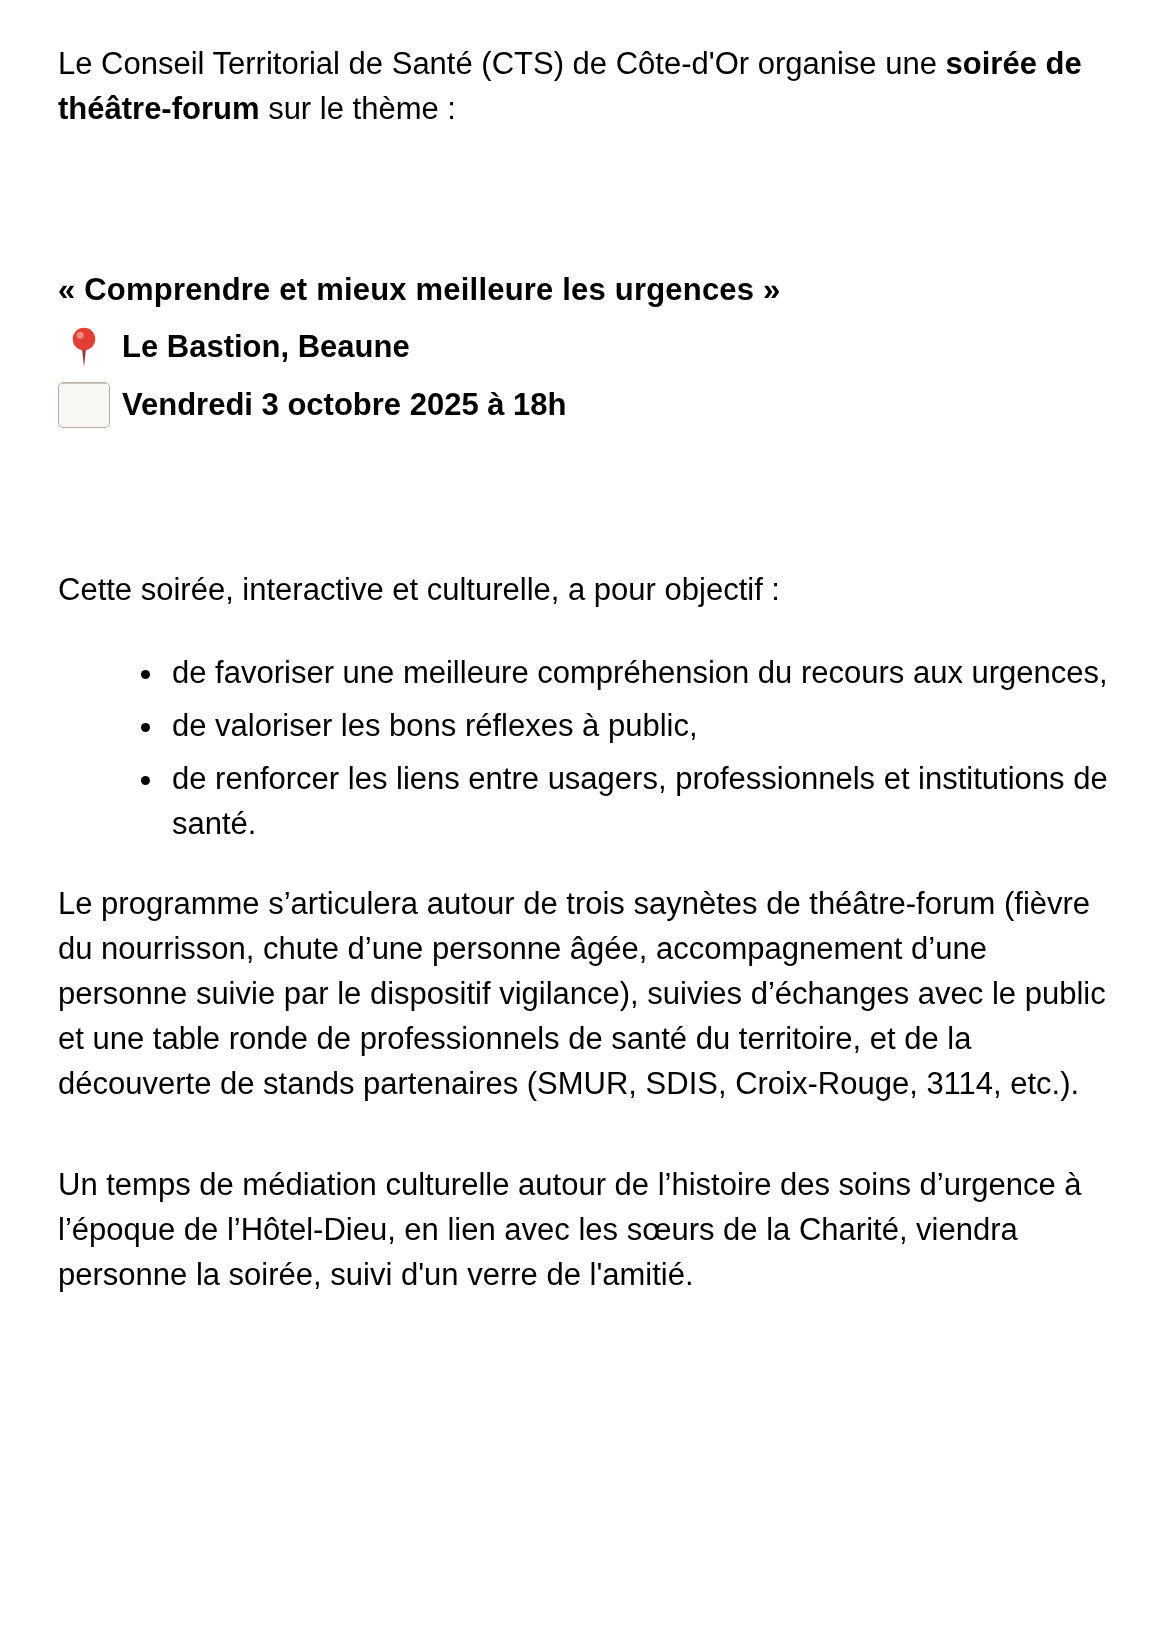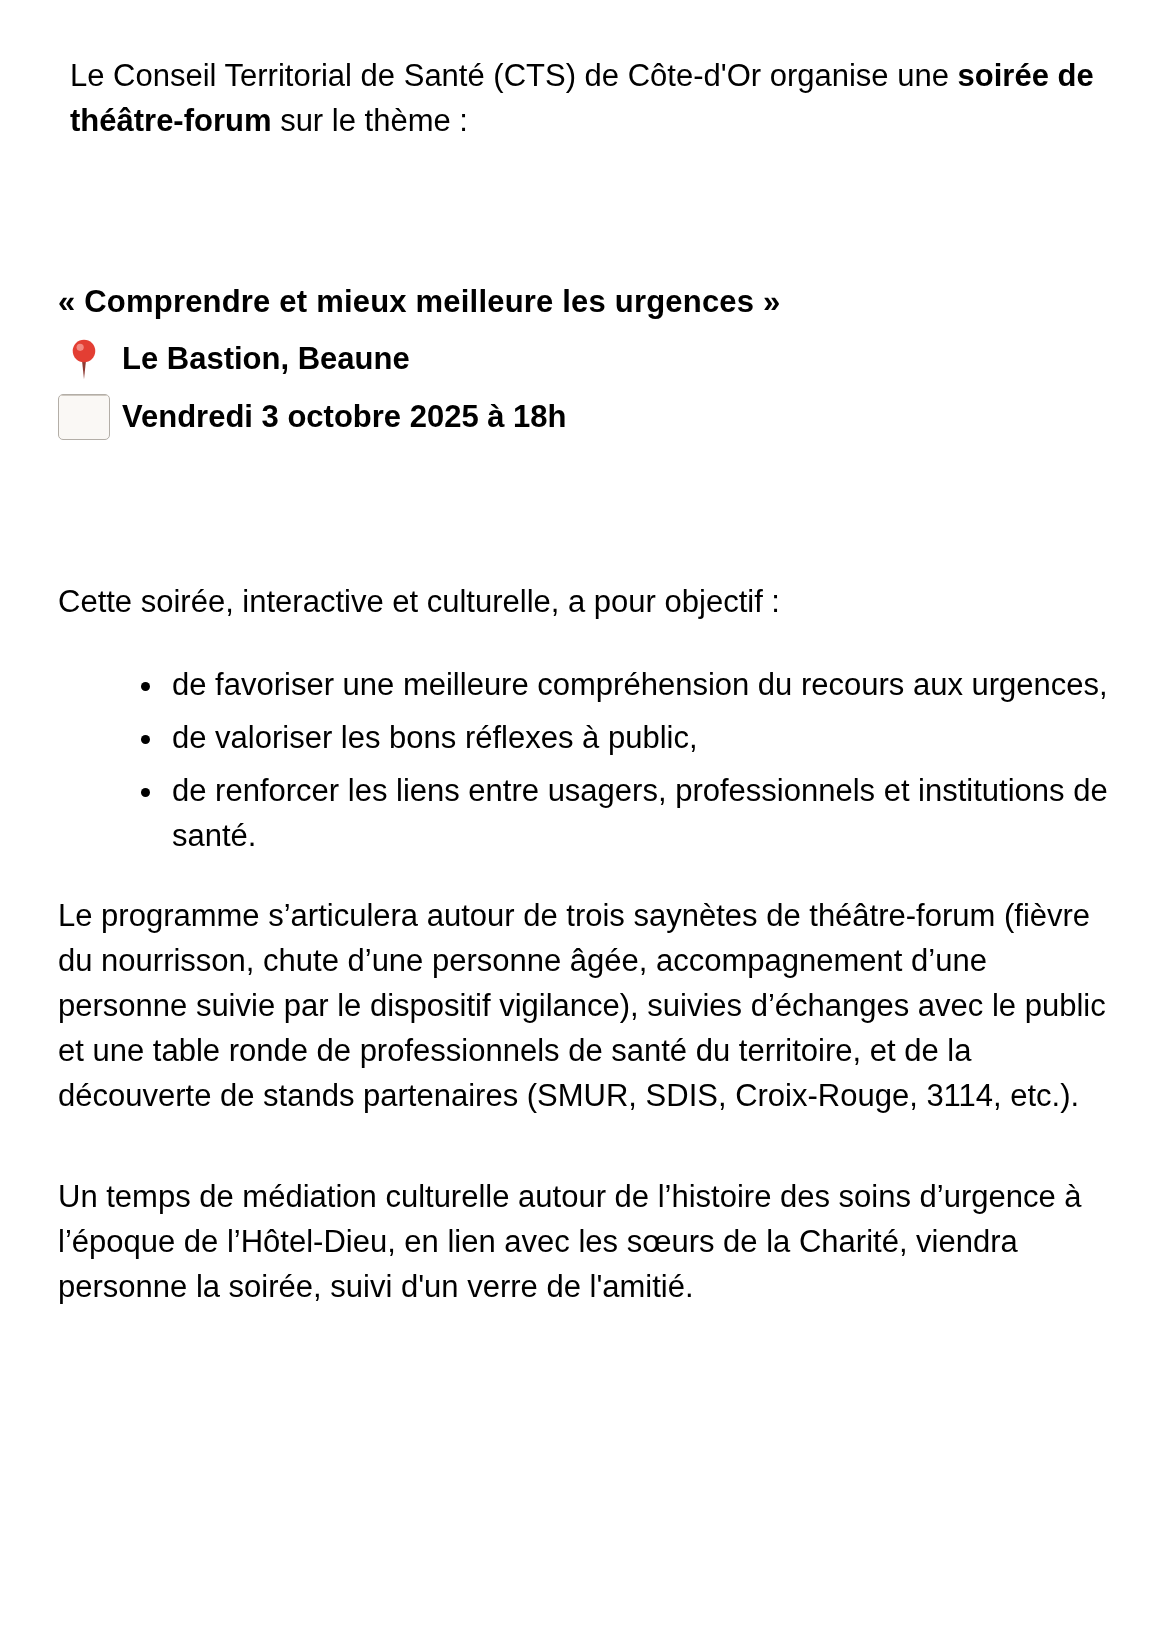--- a/index.html
+++ b/index.html
@@ -11,21 +11,21 @@
   }
   body{min-height:1649px;width:1170px;box-sizing:border-box;}
   .doc{
     box-sizing:border-box;
     width:1170px;
     padding:42px 58px 60px 58px;
     font-size:31px;
     line-height:1.45;
   }
   p{margin:0;}
-  .intro{margin:12px;}
+  .intro{margin:0;}
   .event-title{
     margin-top:136px;
     font-weight:700;
     letter-spacing:.2px;
   }
   .event-line{
     display:flex;
     align-items:flex-end;
     margin-top:12px;
     font-weight:700;

